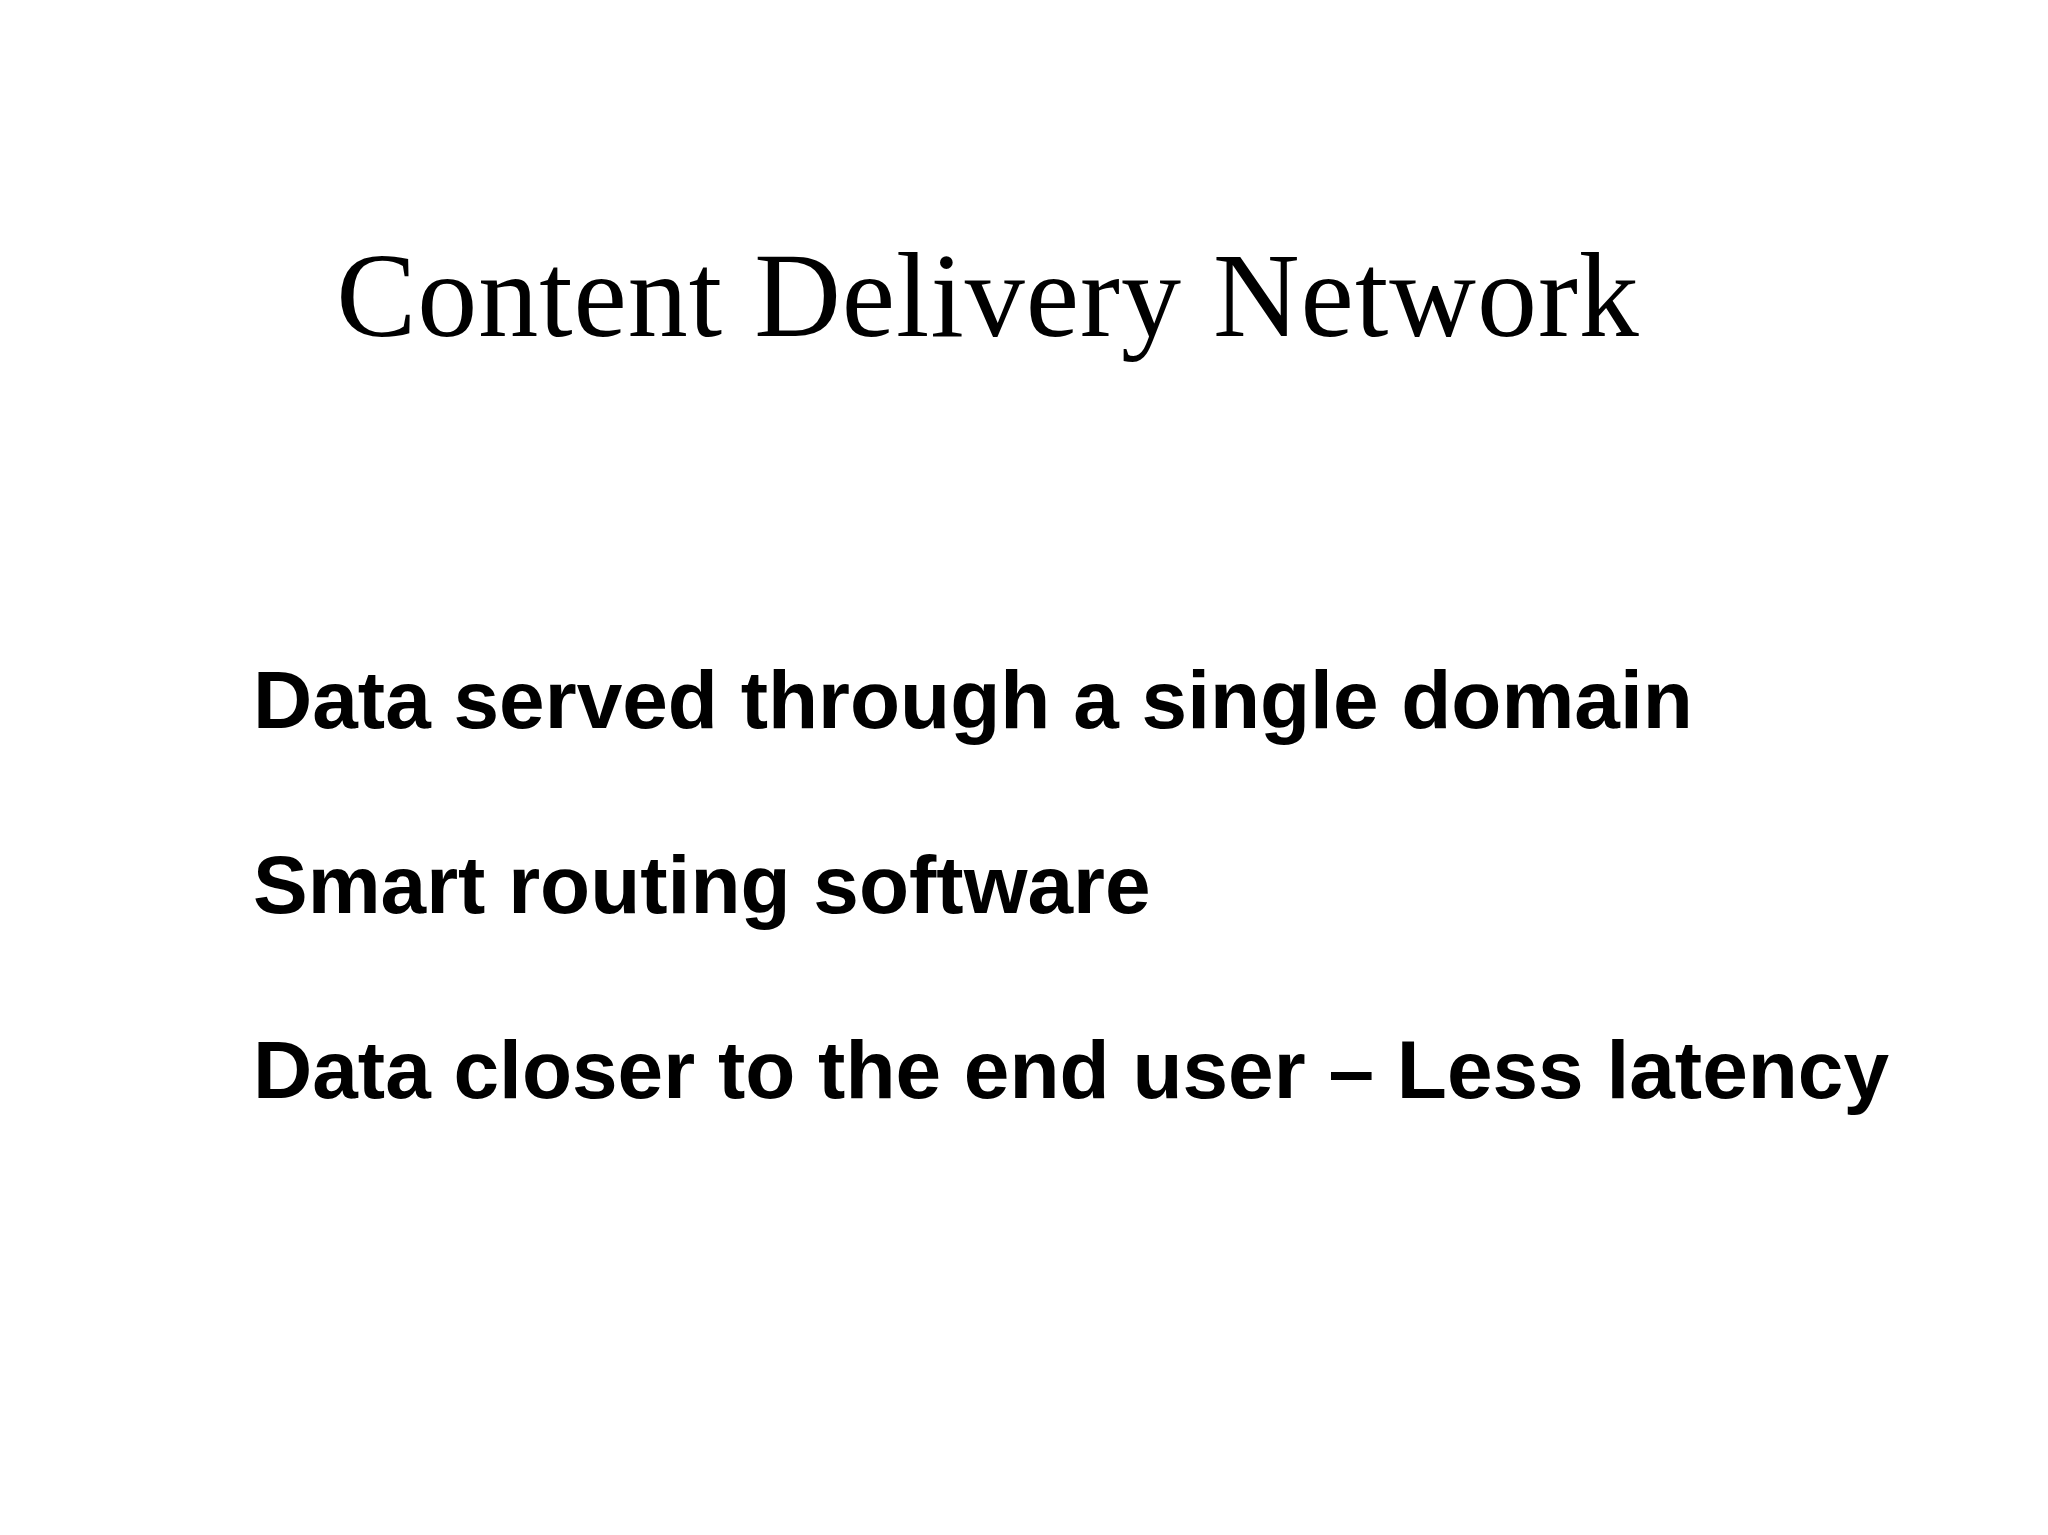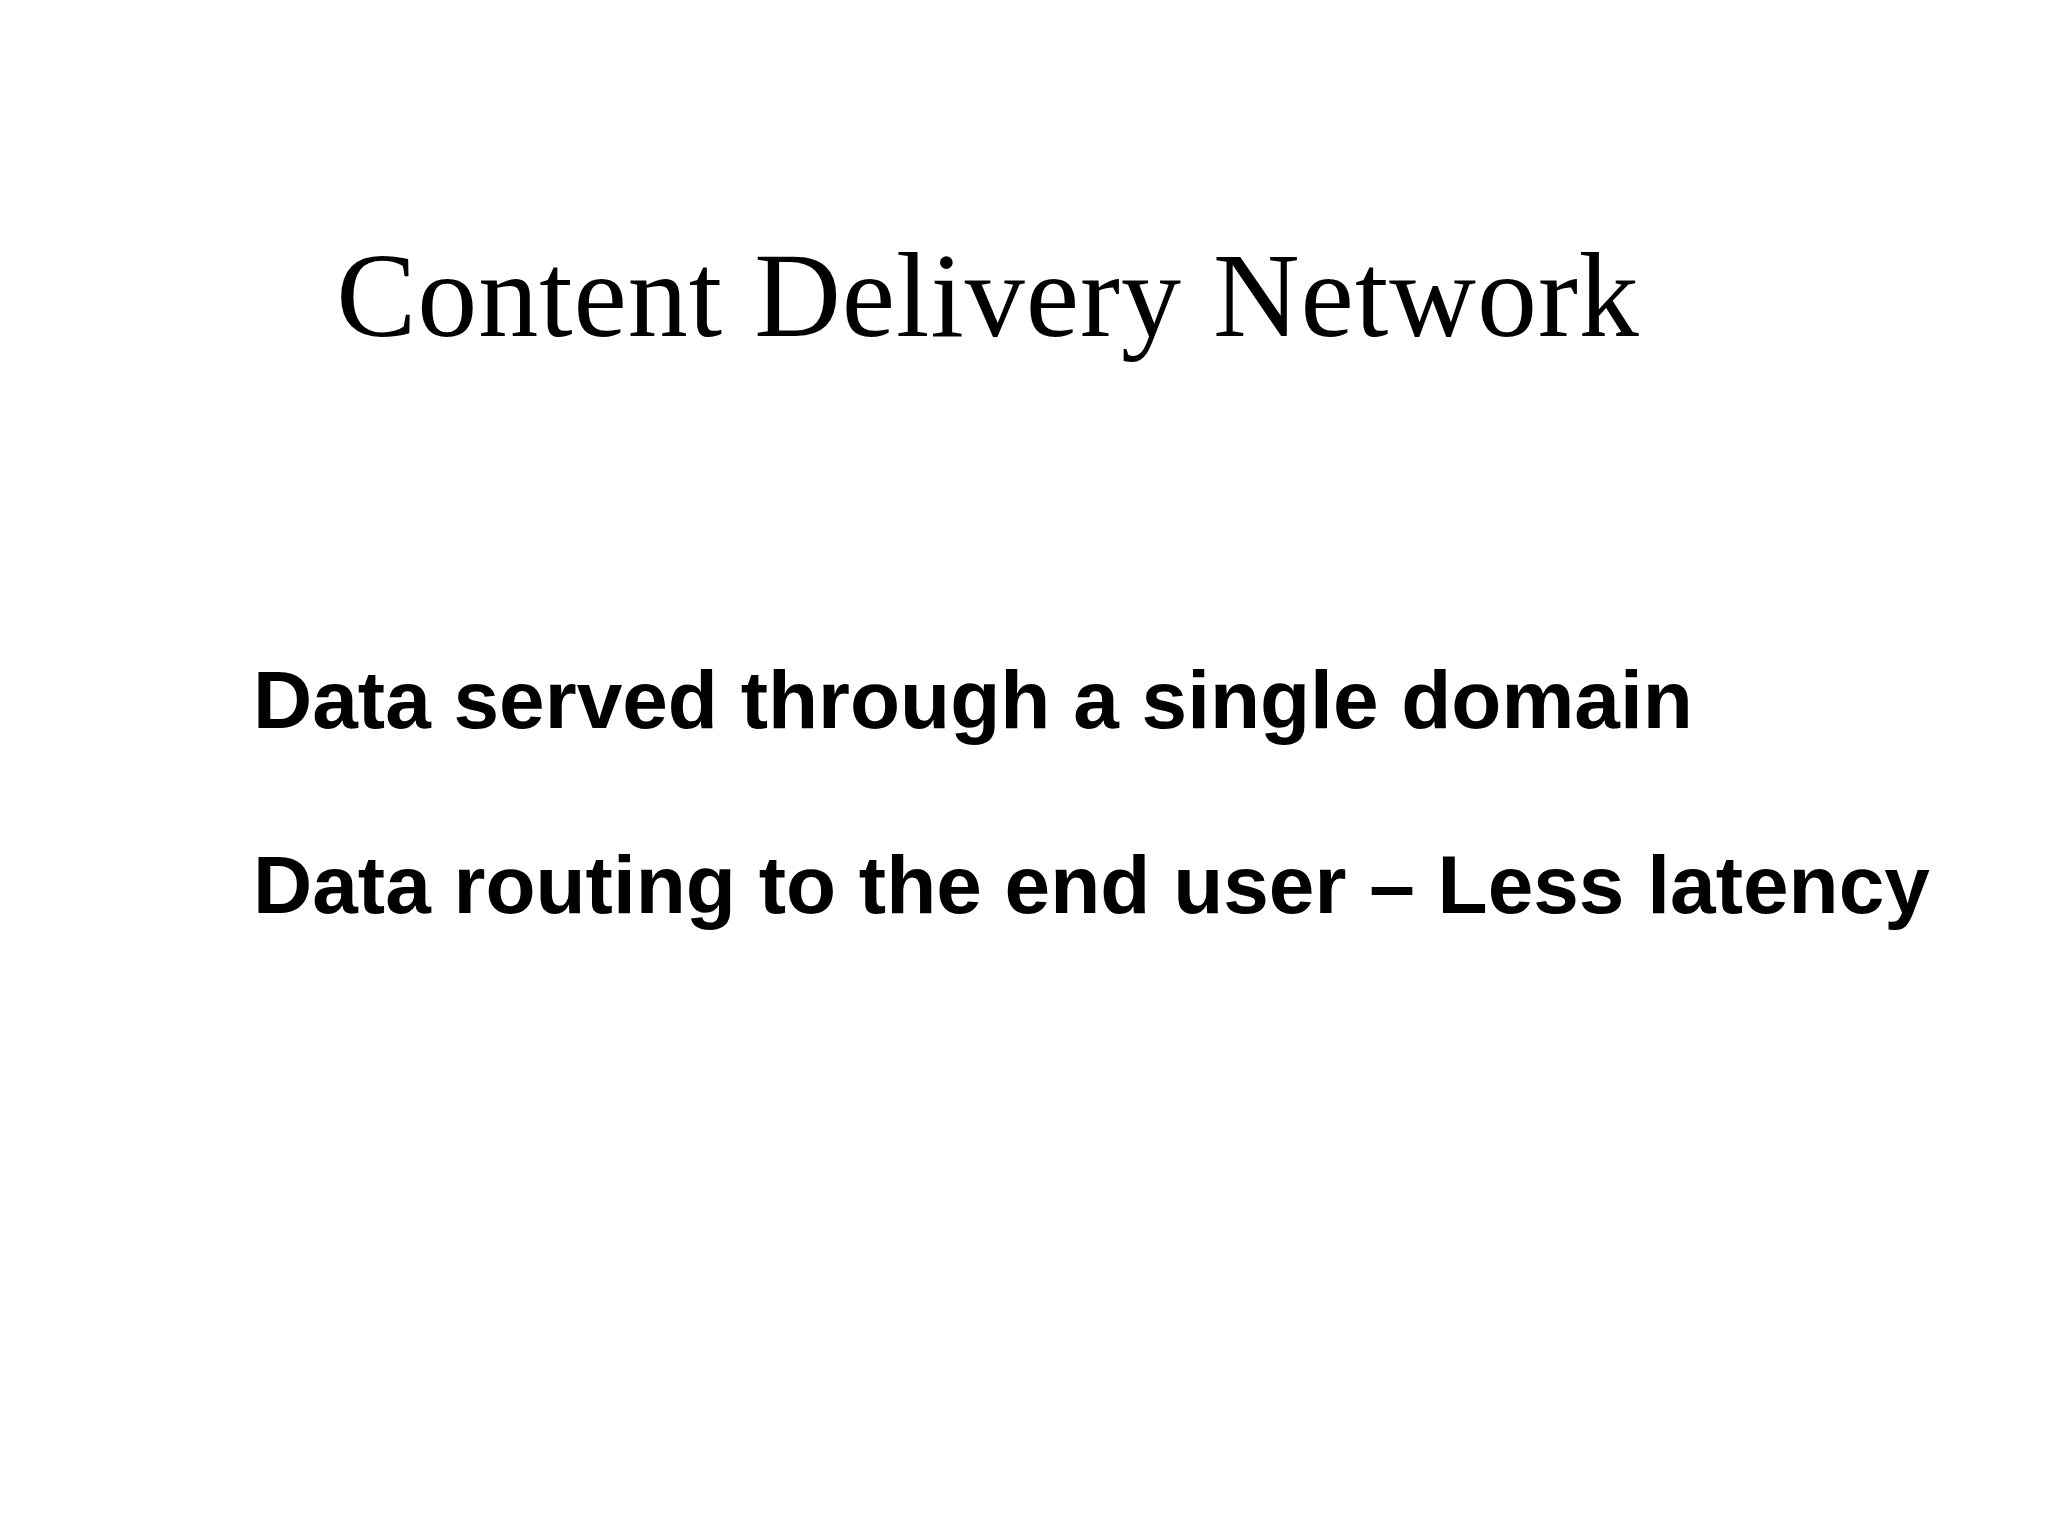--- a/index.html
+++ b/index.html
@@ -53,15 +53,16 @@
   }
 </style>
 </head>
 <body>
 
 <div class="slide">
   <h1 class="slide-title">Content Delivery Network</h1>
 
   <div class="slide-body">
     <p class="bullet-line">Data served through a single domain</p>
-    <p class="bullet-line">Data routing to the end user – Less latency</p>
+    <p class="bullet-line">Smart routing software</p>
+    <p class="bullet-line">Data closer to the end user – Less latency</p>
   </div>
 </div>
 
 </body></html>

